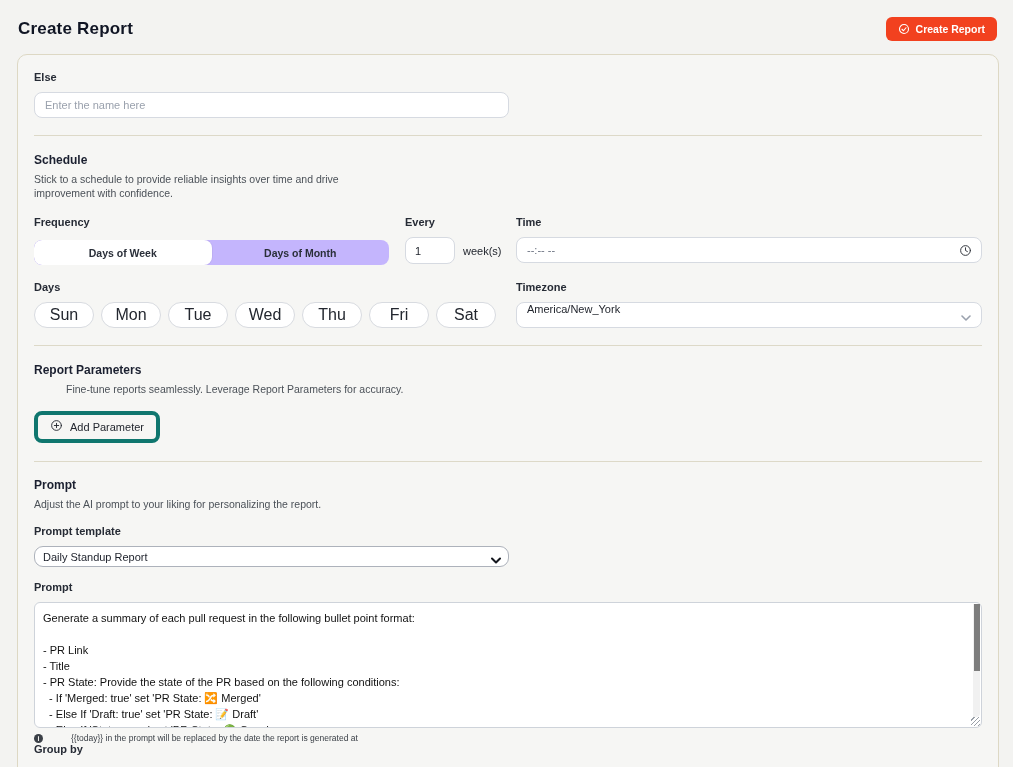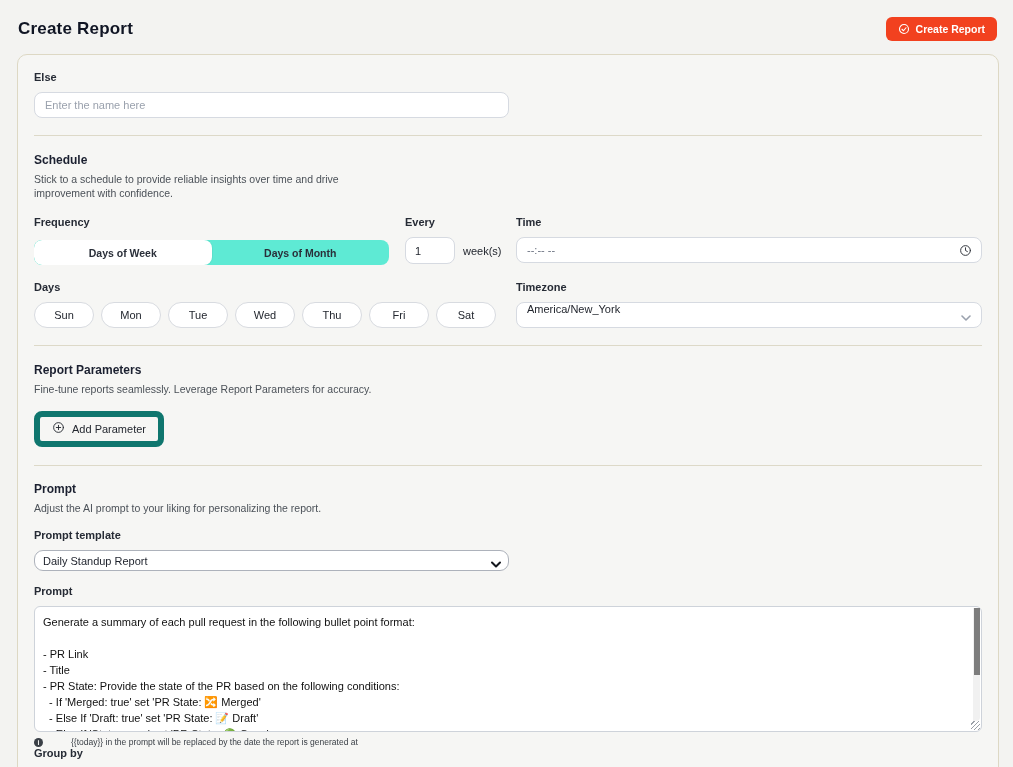--- a/index.html
+++ b/index.html
@@ -46,21 +46,21 @@
   
   .name-section { padding:16px 0 17px; }
   
   .schedule-section { padding:17px 0 17px; }
   .schedule-desc { max-width:348px; margin-bottom:16px; }
   .sched-row { display:flex; gap:16px; margin-bottom:16px; }
   .col-freq { width:355px; }
   .col-every { width:95px; }
   .col-flex { flex:1; }
   .segmented {
-    display:flex; background:#5eead4; border-radius:8px; height:25px;
+    display:flex; background:#c4b5fd; border-radius:8px; height:25px;
     overflow:hidden;
     margin-top:12px;
   }
   .segment {
     flex:1; display:flex; align-items:center; justify-content:center;
     font-size:10.5px; font-weight:600; color:#2a2f39; cursor:pointer;
     border-radius:8px;
   }
   .segment.active { background:#fff; box-shadow:0 0 0 1px rgba(0,0,0,.04); }
   .every-wrap { display:flex; align-items:center; gap:8px; }
@@ -73,35 +73,35 @@
     position:relative; display:flex; align-items:center;
     width:100%; height:26px; background:#fff;
     border:1px solid #d6dae1; border-radius:8px; padding:0 10px;
     font-size:11px; color:#6b7280; cursor:text;
   }
   .time-input .clock { position:absolute; right:9px; top:6px; }
   .days-row { display:flex; gap:7px; }
   .day-pill {
     width:60px; height:26px; border-radius:999px; background:#fff;
     border:1px solid #d8dbe0; display:flex; align-items:center; justify-content:center;
-    font-size:11px; color:#23272f; cursor:pointer;
+    font-size:16px; color:#23272f; cursor:pointer;
   }
   .select-like {
     position:relative; display:flex; 
     width:100%; height:26px; background:#fff;
     border:1px solid #d6dae1; border-radius:8px; padding:0 24px 0 10px;
     font-size:11px; color:#23272f; cursor:pointer;
   }
   .select-like .chev { position:absolute; right:10px; top:9px; }
   
   .params-section { padding:17px 0 18px; }
-  .params-desc { margin-bottom:14px; }
+  .params-desc { margin-bottom:14px;margin-left:32px; }
   .btn-outline {
     display:inline-flex; align-items:center; gap:7px;
-    background:transparent; border:6px solid #0f766e; border-radius:8px;
+    background:transparent; border:4px solid #0f766e; border-radius:8px;
     height:25px; padding:12px 12px; cursor:pointer;
     font-family:inherit; font-size:11px; color:#23272f;
   }
   
   .prompt-section { padding:16px 0 10px; }
   .prompt-desc { margin-bottom:14px; }
   .native-select {
     position:relative; display:flex; align-items:center;
     width:475px; height:21px; background:#fff;
     border:1px solid #adb2bb; border-radius:9px; padding:0 22px 0 8px;

